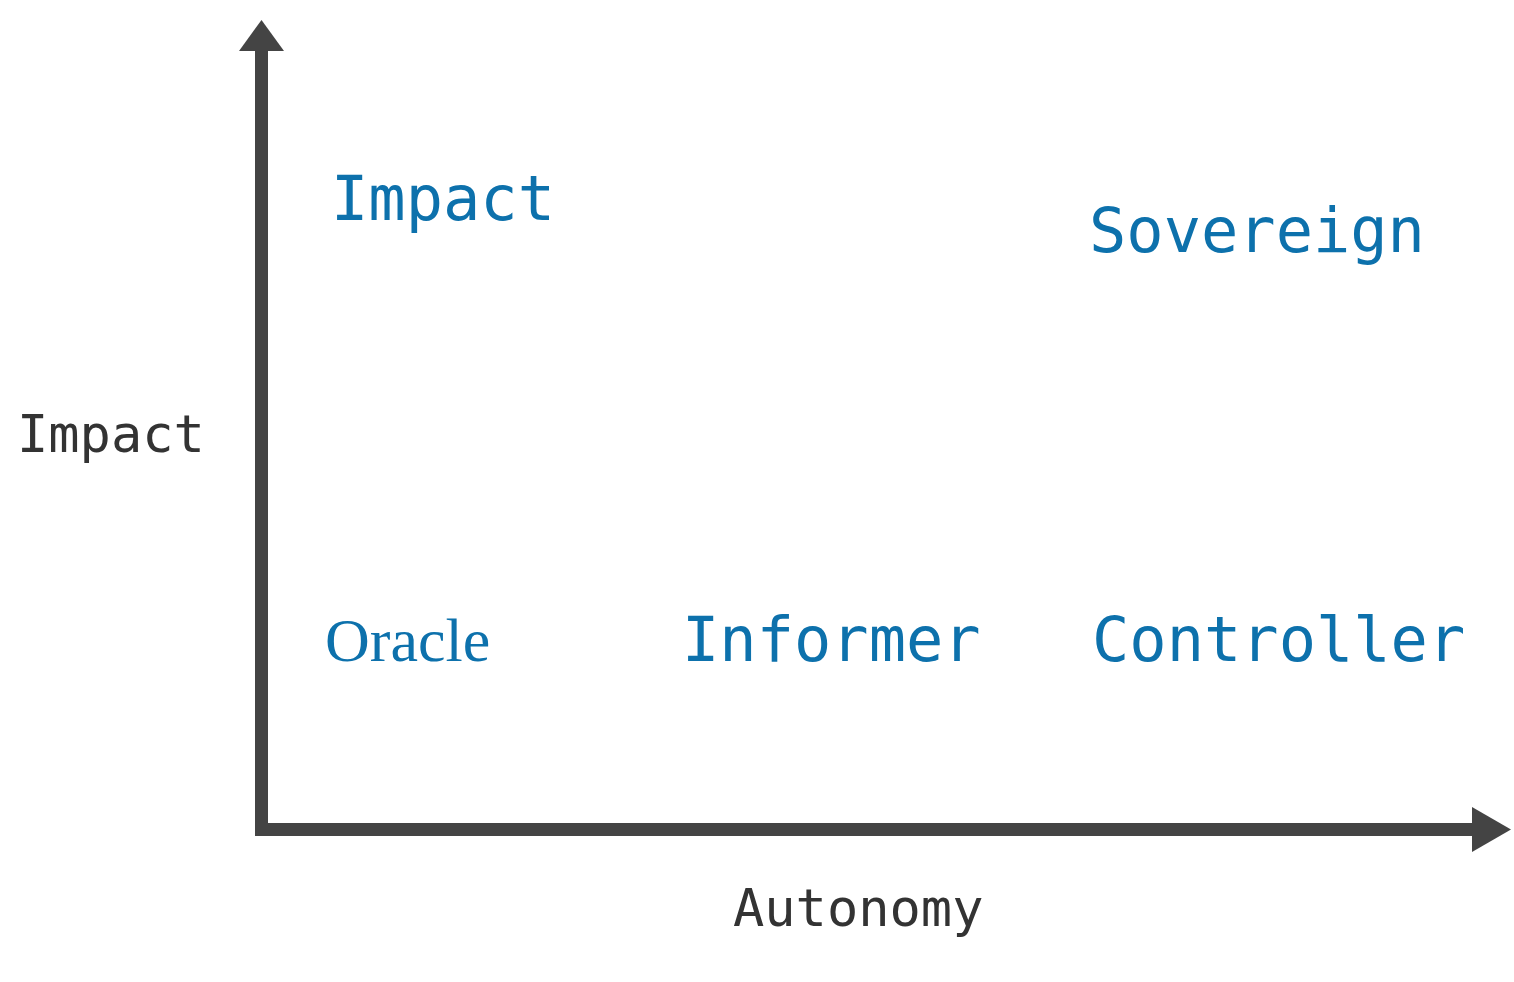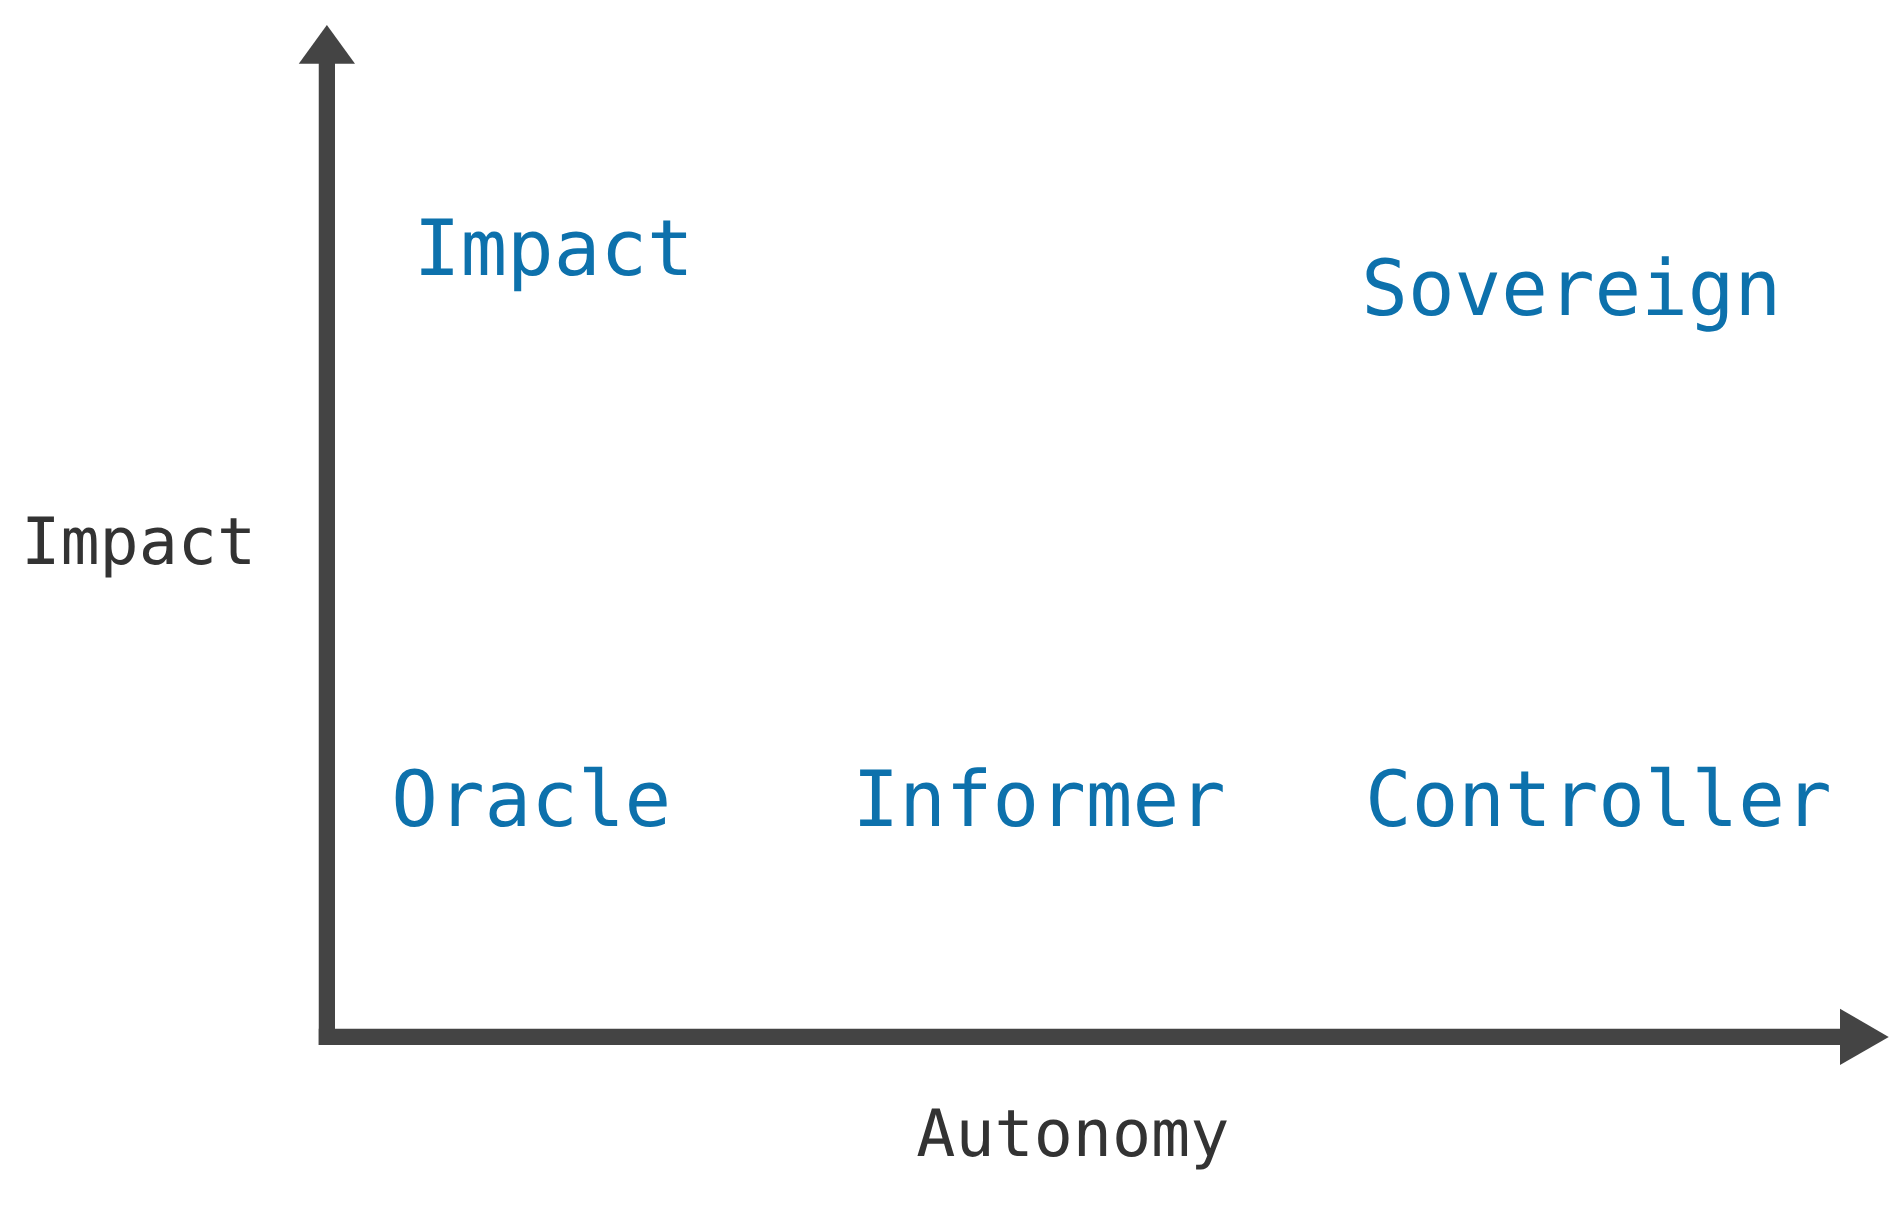--- a/index.html
+++ b/index.html
@@ -45,21 +45,21 @@
     color: #333333;
     font-family: "DejaVu Sans Mono", "Liberation Mono", monospace;
     font-size: 52px;
     line-height: 52px;
     font-weight: 400;
     white-space: nowrap;
   }
 
   #label-genie      { left: 331px;  top: 168px; }
   #label-sovereign  { left: 1089px; top: 168px; margin-top: 32px; }
-  #label-oracle     { left: 313px;  top: 609px; }
+  #label-oracle     { left: 325px;  top: 609px; font-family: Liberation Serif, serif; }
   #label-informer   { left: 682px;  top: 609px; }
   #label-controller { left: 1092px; top: 609px; }
 
   #axis-title-y { left: 17px;  top: 408px; }
   #axis-title-x { left: 733px; top: 882px; }
 </style>
 </head>
 <body>
 
 <div id="canvas">

